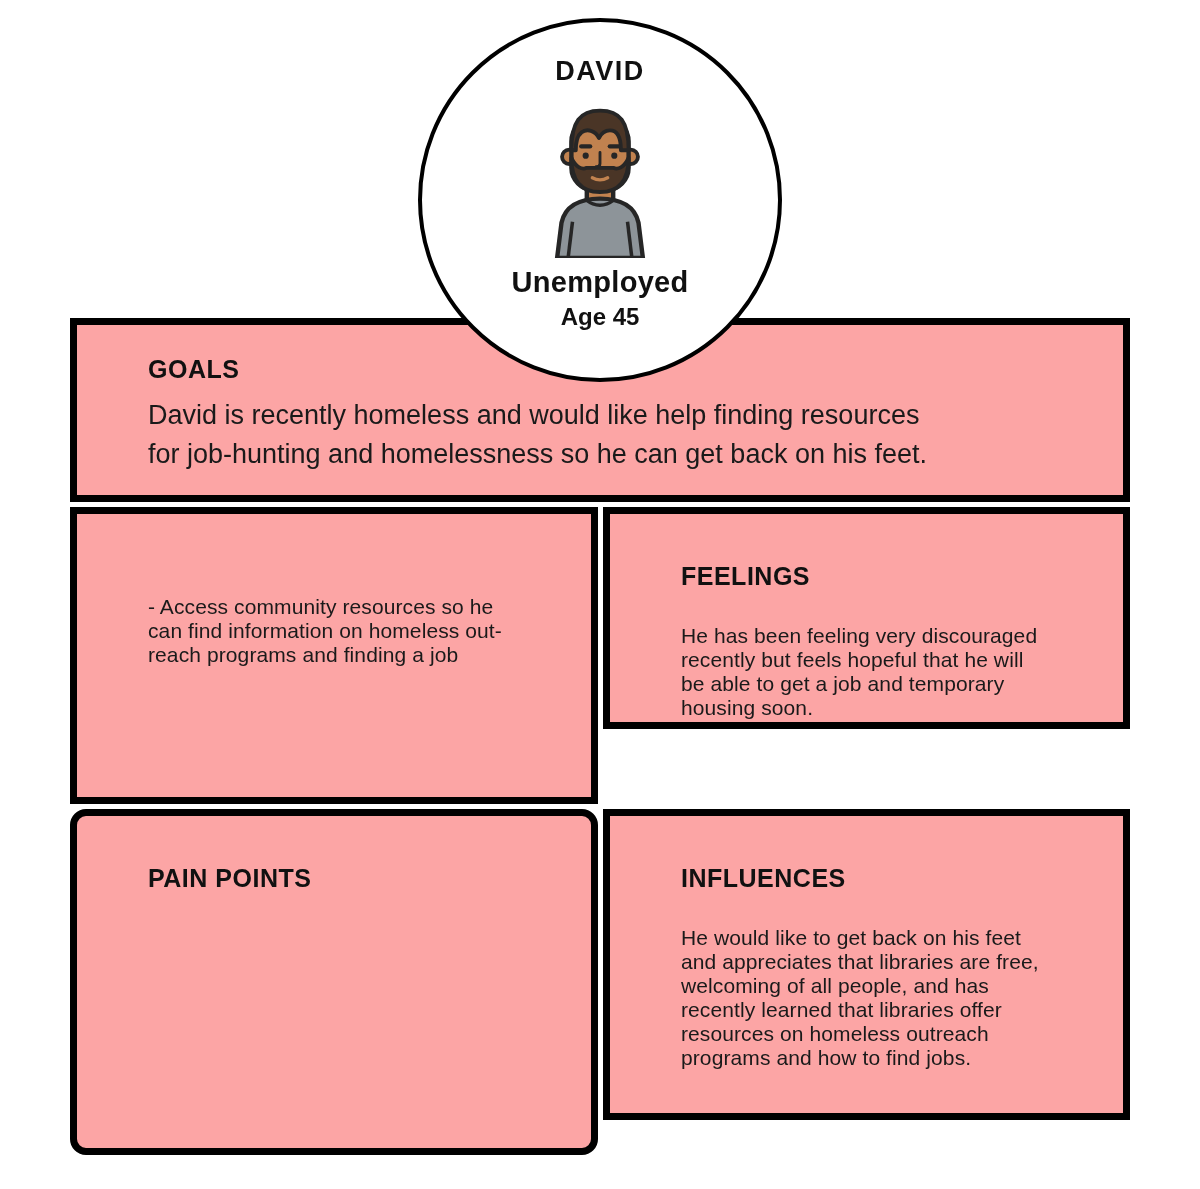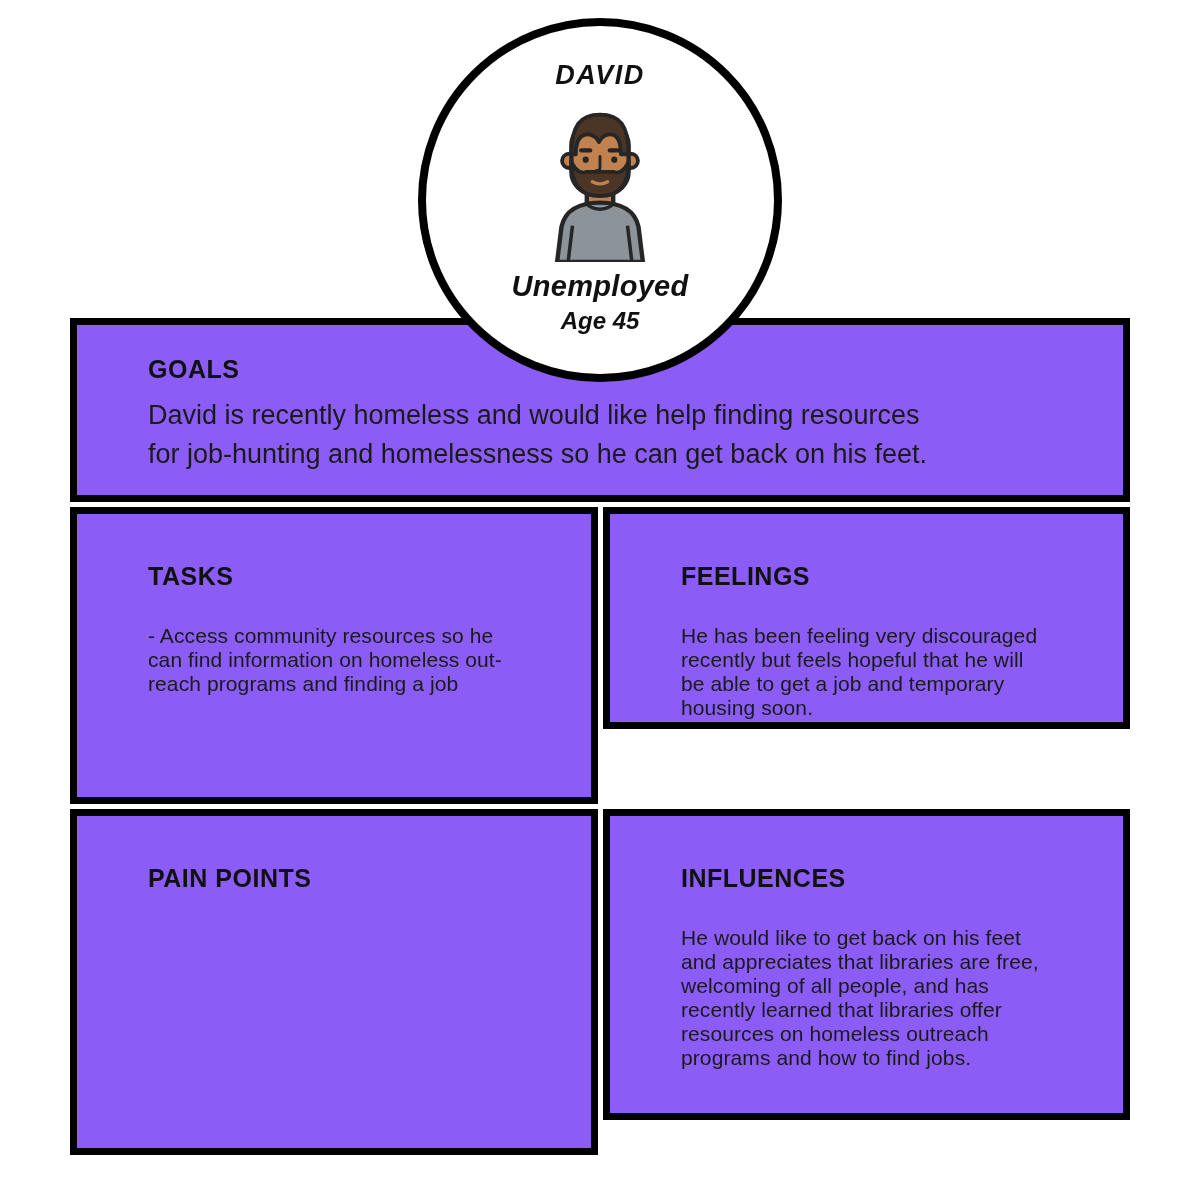--- a/index.html
+++ b/index.html
@@ -9,36 +9,35 @@
     position: relative;
     font-family: "Liberation Sans", sans-serif;
     color: #111111;
     overflow: hidden;
   }
   .canvas { position: absolute; inset: 0; background: #ffffff; }
 
   .box {
     position: absolute;
     border: 7px solid #000000;
-    background: #8b5cf6;
+    background: #fca5a5;
   }
 
   
   .circle {
     position: absolute;
     left: 418px; top: 18px;
     width: 364px; height: 364px;
-    border: 8px solid #000000;
+    border: 4px solid #000000;
     border-radius: 50%;
     background: #ffffff;
     z-index: 5;
     display: flex; flex-direction: column; align-items: center;
     padding-top: 34px;
     text-align: center;
-    font-style: italic;
   }
   .persona-name { font-size: 27px; font-weight: 700; letter-spacing: 1.5px; }
   .avatar { width: 154px; height: 165px; margin-top: 6px; }
   .avatar svg { width: 100%; height: 100%; display: block; }
   .occupation { font-size: 29px; font-weight: 700; margin-top: 8px; letter-spacing: 0.3px; }
   .age { font-size: 24px; font-weight: 700; margin-top: 4px; }
 
   
   .heading { font-size: 25px; font-weight: 700; letter-spacing: 0.5px; color: #111111; }
   .body-text { white-space: pre-line; color: #1a1a1a; }
@@ -52,36 +51,35 @@
     font-size: 27px; font-weight: 400;
     line-height: 39px;
     margin-top: 12px;
   }
 
   .cell { padding: 48px 24px 0 71px; }
   .cell .body-text { font-size: 21px; line-height: 24px; margin-top: 33px; letter-spacing: 0.1px; }
 
   .tasks-box      { left: 70px;  top: 507px; width: 528px; height: 297px; }
   .feelings-box   { left: 603px; top: 507px; width: 527px; height: 222px; }
-  .pain-box       { left: 70px;  top: 809px; width: 528px; height: 346px; }
+  .pain-box       { left: 70px;  top: 809px; width: 528px; height: 346px; border-radius: 16px; }
   .influences-box { left: 603px; top: 809px; width: 527px; height: 311px; }
 </style>
 </head>
 <body>
 
 <div class="canvas">
 
   <section class="box goals-box">
     <h2 class="heading">GOALS</h2>
     <p class="body-text goals-body">David is recently homeless and would like help finding resources
 for job-hunting and homelessness so he can get back on his feet.</p>
   </section>
 
   <section class="box cell tasks-box">
-    <h2 class="heading">TASKS</h2>
     <p class="body-text">- Access community resources so he
 can find information on homeless out-
 reach programs and finding a job</p>
   </section>
 
   <section class="box cell feelings-box">
     <h2 class="heading">FEELINGS</h2>
     <p class="body-text">He has been feeling very discouraged
 recently but feels hopeful that he will
 be able to get a job and temporary

